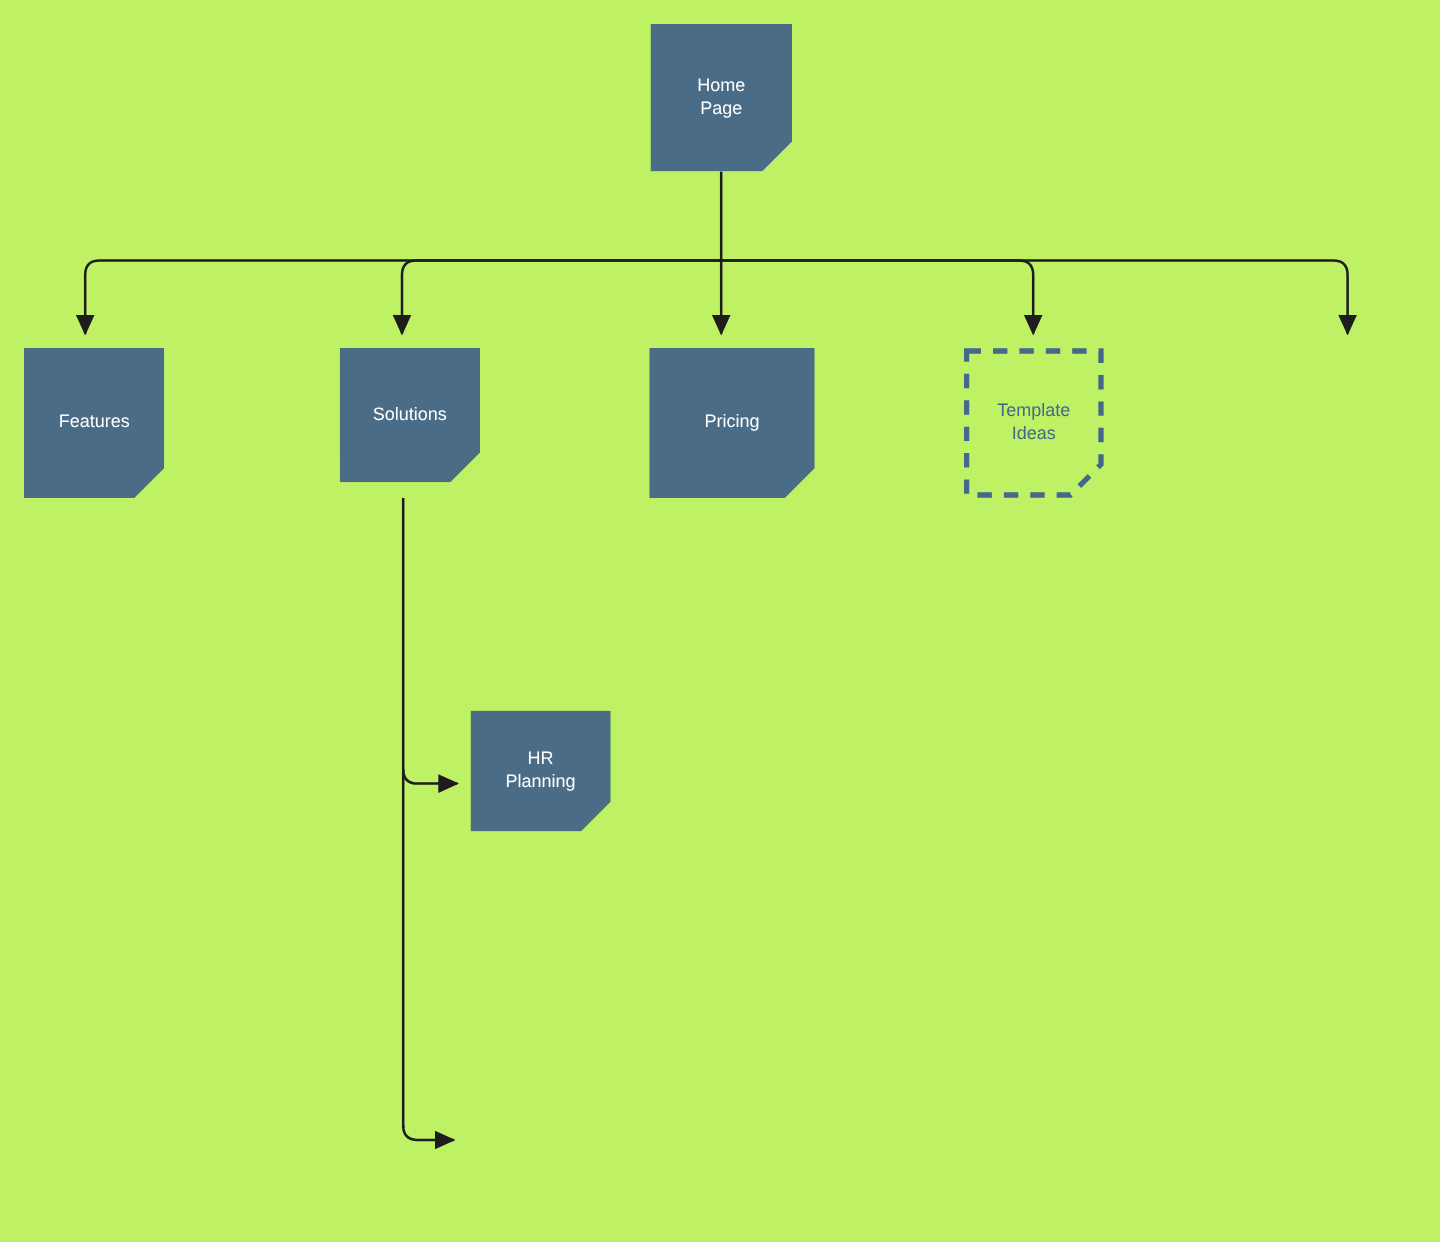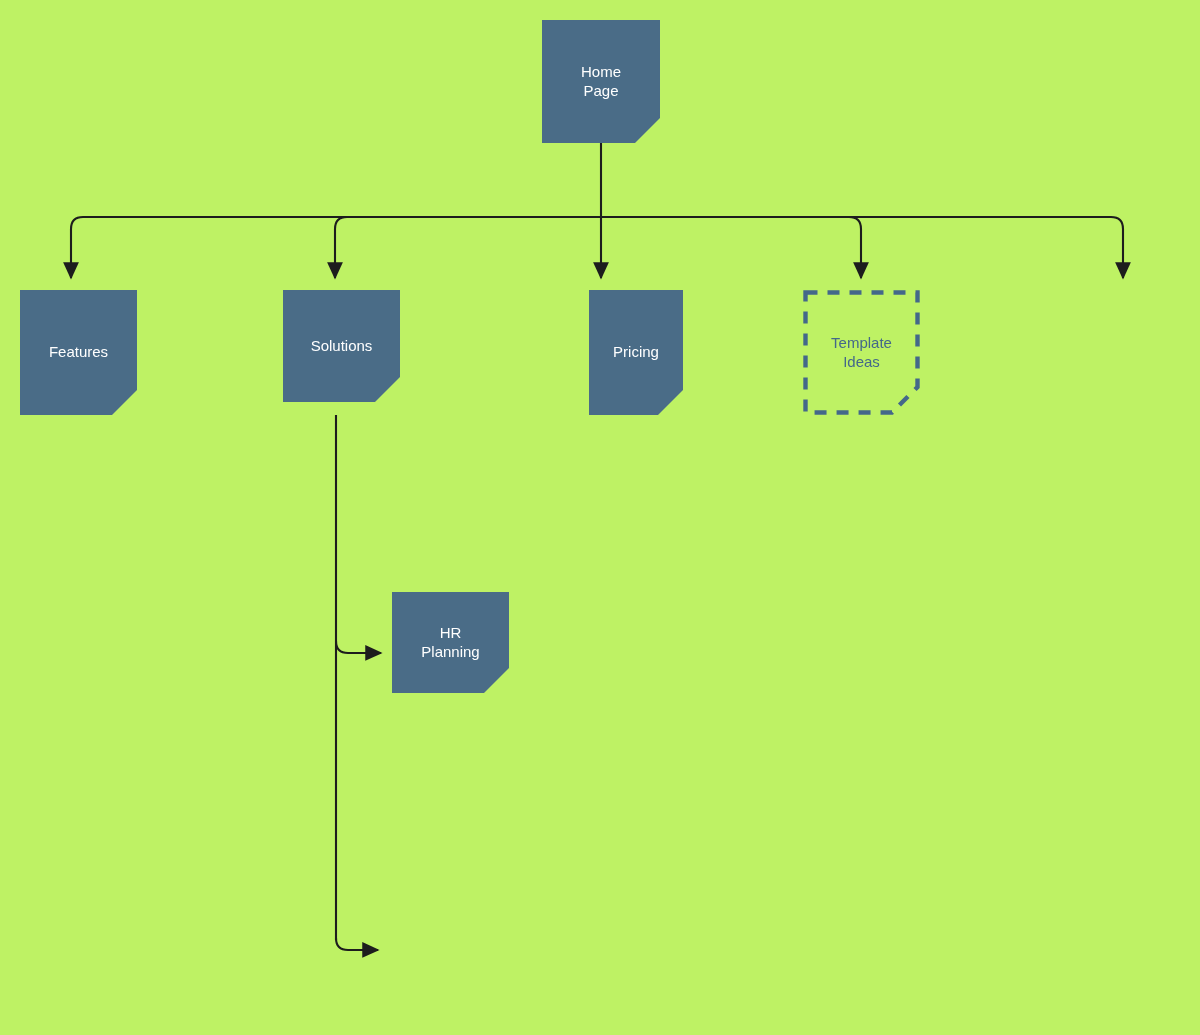--- a/index.html
+++ b/index.html
@@ -100,21 +100,21 @@
   </div>
 
   <div class="node node-solid" style="left:20px; top:290px; width:117px; height:125px;">
     <span class="node-label">Features</span>
   </div>
 
   <div class="node node-solid" style="left:283px; top:290px; width:117px; height:112px;">
     <span class="node-label">Solutions</span>
   </div>
 
-  <div class="node node-solid" style="left:541px; top:290px; width:94px; height:125px;margin-left:48px;">
+  <div class="node node-solid" style="left:541px; top:290px; width:138px; height:125px;">
     <span class="node-label">Pricing</span>
   </div>
 
   <div class="node node-dashed" style="left:803px; top:290px; width:117px; height:125px;">
     <svg class="dash-shape" viewBox="0 0 117 125" preserveAspectRatio="none">
       <path d="M 2.5 2.5 L 114.5 2.5 L 114.5 97 L 89 122.5 L 2.5 122.5 Z" fill="none" stroke="#44688a" stroke-width="4.4" stroke-dasharray="12 10" stroke-linecap="butt"></path>
     </svg>
     <span class="node-label">Template
 Ideas</span>
   </div>

